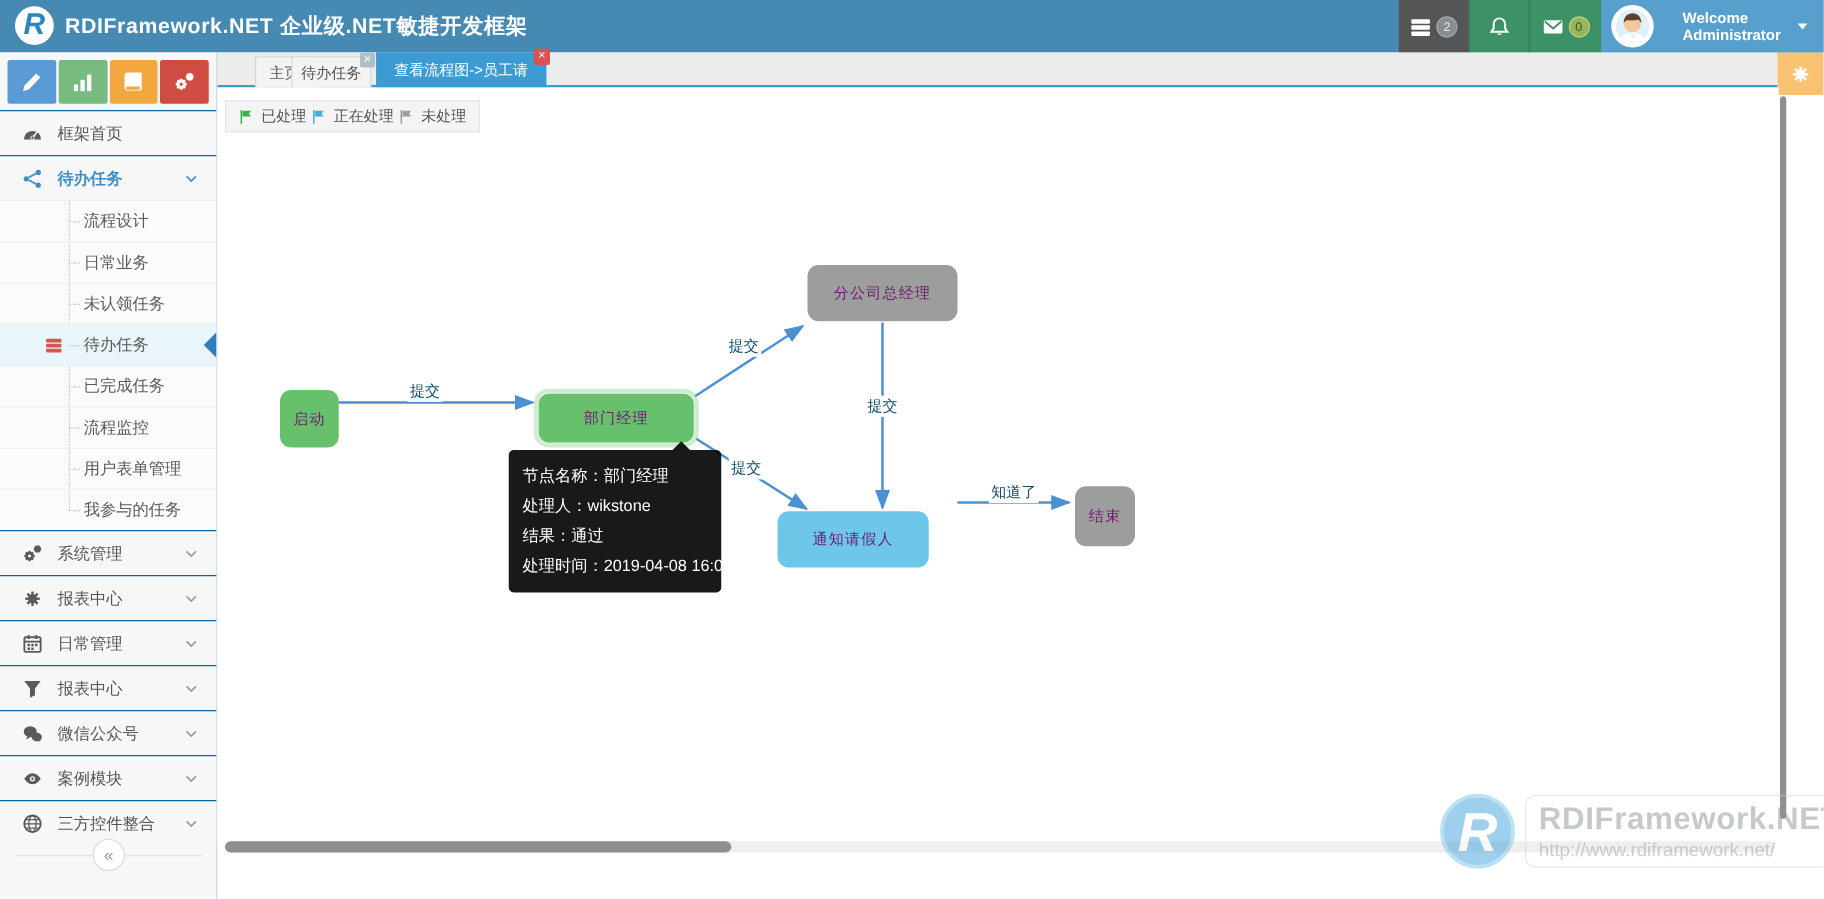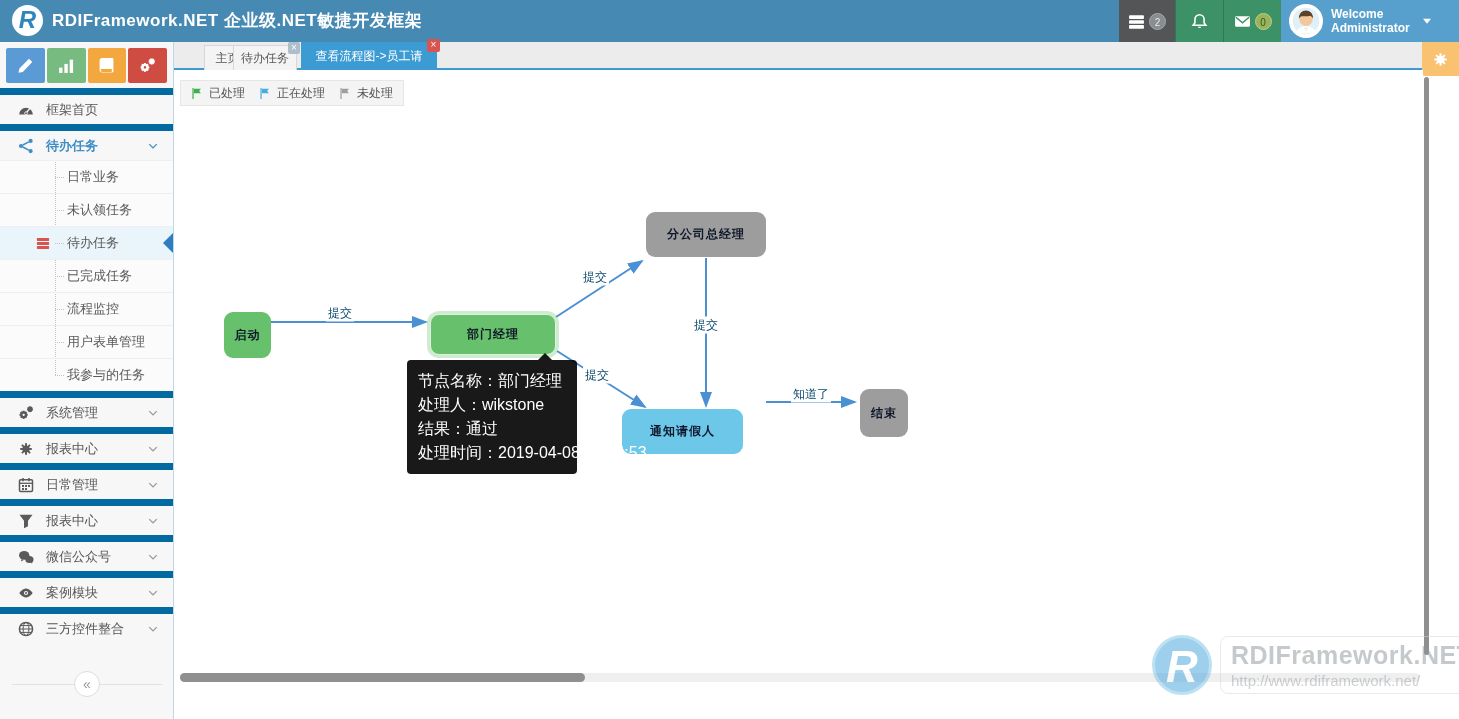--- a/index.html
+++ b/index.html
@@ -15,32 +15,32 @@
   .header-right { position:absolute; right:0; top:0; height:42px; display:flex; }
   .hbox { height:42px; display:flex; align-items:center; justify-content:center; position:relative; color:#fff; cursor:pointer; }
   .hbox.dark { width:56px; background:#545557; }
   .hbox.green { width:48px; background:#3d9166; border-left:1px solid #2f7a54; }
   .hbox.green.mail { width:58px; }
   .hbox.user { width:178px; background:#57a0cd; padding-left:8px; justify-content:flex-start; }
   .badge { min-width:17px; height:17px; border-radius:50%; font-size:10px; line-height:17px; text-align:center; margin-left:4px; }
   .badge.gray { background:#8a8d90; color:#e8e8e8; border:1px solid #a5a8aa; }
   .badge.olive { background:#9ab45c; color:#35571f; border:1px solid #b9cf85; }
   .avatar-wrap { width:34px; height:34px; border-radius:50%; overflow:hidden; background:#fff; border:2px solid #fff; flex:0 0 auto; }
-  .welcome { margin-left:8px; font-size:12px; font-weight:bold; color:#fff; line-height:14px; }
+  .welcome { margin-left:23px; font-size:12px; font-weight:bold; color:#fff; line-height:14px; }
   .user-caret { margin-left:10px; }
   .icon16 { width:17px; height:17px; display:inline-block; }
   .icon16 svg, .icon13 svg { display:block; width:100%; height:100%; }
   .icon13 { width:14px; height:14px; display:inline-block; }
 
   
   .sidebar { position:absolute; left:0; top:42px; width:174px; height:677px; background:#f7f7f7; border-right:1px solid #bcd8ea; }
   .quick-row { display:flex; gap:2px; padding:6px 6px 5px 6px; }
   .qbtn { width:39px; height:35px; border-radius:2px; display:flex; align-items:center; justify-content:center; color:#fff; cursor:pointer; }
   .menu { font-size:13px; color:#565656; }
-  .mitem { position:relative; height:36px; display:flex; align-items:center; padding-left:18px; border-top:7px solid #0369a1; cursor:pointer; background:#f7f7f7;text-align:center; }
+  .mitem { position:relative; height:36px; display:flex; align-items:center; padding-left:18px; border-top:1px solid #0369a1; cursor:pointer; background:#f7f7f7;text-align:center; }
   .mitem .mi-icon { width:16px; height:16px; margin-right:12px; color:#5a5a5a; }
   .mitem .mi-icon svg { width:100%; height:100%; display:block; }
   .mitem.expanded { color:#3f8ec6; font-weight:bold; }
   .mitem.expanded .mi-icon { color:#3f8ec6; }
   .mitem .chev { position:absolute; right:14px; top:50%; transform:translateY(-50%); width:12px; height:12px; color:#9a9a9a; }
   .mitem.expanded .chev { color:#3f8ec6; }
   .submenu { position:relative; background:#fbfbfb; }
   .submenu::before { content:''; position:absolute; left:55px; top:0; bottom:16px; border-left:1px dotted #c3c3c3; }
   .sitem { position:relative; height:33px; display:flex; align-items:center; padding-left:67px; border-top:1px solid #efefef; cursor:pointer; color:#5a5a5a; }
   .sitem::before { content:''; position:absolute; left:55px; top:50%; width:9px; border-top:1px dotted #c3c3c3; }
@@ -65,35 +65,35 @@
 
   
   .settings-btn { position:absolute; left:1422px; top:42px; width:37px; height:34px; background:#f8c271; color:#fff;
     display:flex; align-items:center; justify-content:center; border-radius:0 0 0 3px; cursor:pointer; }
   .vscroll { position:absolute; left:1424px; top:77px; width:5px; height:578px; background:#8f8f8f; border-radius:3px; cursor:pointer; }
   .hscroll-track { position:absolute; left:180px; top:673px; width:1240px; height:9px; background:#efefef; border-radius:5px; }
   .hscroll { position:absolute; left:180px; top:673px; width:405px; height:9px; background:#8f8f8f; border-radius:5px; cursor:pointer; }
 
   
   .legend { position:absolute; left:180px; top:80px; height:26px; background:#f4f4f4; border:1px solid #e6e6e6;
-    display:flex; align-items:center; gap:14px; padding:0 10px; font-size:12px; color:#555; }
+    display:flex; align-items:center; gap:4px; padding:0 10px; font-size:12px; color:#555; }
   .legend-item { display:flex; align-items:center; gap:5px; }
   .flag { width:13px; height:13px; }
   .flag svg { width:100%; height:100%; display:block; }
 
   
   .canvas { position:absolute; left:174px; top:70px; width:1249px; height:649px; background:#fff; overflow:hidden; }
   .edges-svg { position:absolute; left:0; top:0; }
-  .fnode { position:absolute; border-radius:9px; color:#0f172a; font-size:12px; font-weight:bold;
+  .fnode { position:absolute; border-radius:9px; color:#701a75; font-size:12px; font-weight:normal;
     display:flex; align-items:center; justify-content:center; cursor:pointer; letter-spacing:1px; }
   .fnode.selected { box-shadow:0 0 0 3px rgba(120,200,120,.35); border:1px solid #dff0df; }
   .edge-label { position:absolute; transform:translate(-50%,-50%); background:#fff; font-size:12px; color:#0c4a6e; padding:0 2px; white-space:nowrap; }
 
   
-  .flow-tooltip { position:absolute; background:rgba(5,5,5,.92); color:#fff; border-radius:4px; padding:9px 11px; font-size:16px; }
+  .flow-tooltip { position:absolute; background:rgba(5,5,5,.92); color:#fff; border-radius:4px; padding:9px 11px; font-size:13px; }
   .flow-tooltip .tip-caret { position:absolute; top:-7px; width:0; height:0;
     border-left:7px solid transparent; border-right:7px solid transparent; border-bottom:7px solid rgba(5,5,5,.92); }
   .flow-tooltip .tip-row { line-height:24px; white-space:nowrap; }
 
   
   .watermark { position:absolute; left:1152px; top:626px; width:300px; height:78px; opacity:.5; display:flex; align-items:center; }
   .wm-logo { width:60px; height:60px; border-radius:50%; background:#3fa3dc; color:#fff; font-size:44px; font-weight:bold;
     font-style:italic; text-align:center; line-height:58px; border:3px solid #7cc4e8; flex:0 0 auto; }
   .wm-text { margin-left:8px; border:1px solid #d0d4d8; border-radius:8px; padding:4px 10px; }
   .wm-title { font-size:25px; font-weight:bold; color:#8d9499; letter-spacing:.5px; }
@@ -229,20 +229,23 @@
               <circle cx="12.6" cy="13.1" r="2.1"></circle>
               <path d="M4.8 7l6-3.2M4.8 9l6 3.2" stroke="currentColor" stroke-width="1.5"></path>
             </svg>
           </span>
           <span>待办任务</span>
           <span class="chev"><svg viewBox="0 0 16 16" fill="currentColor">
               <path d="M3 5.5l5 5 5-5" fill="none" stroke="currentColor" stroke-width="1.8"></path>
             </svg></span>
         </div>
         <div class="submenu">
+          <div class="sitem">
+            <span>流程设计</span>
+          </div>
           <div class="sitem">
             <span>日常业务</span>
           </div>
           <div class="sitem">
             <span>未认领任务</span>
           </div>
           <div class="sitem active">
             <span class="s-icon">
               <svg viewBox="0 0 16 16" fill="currentColor">
                 <rect x="1" y="2.2" width="14" height="3.4" rx="0.8"></rect>

